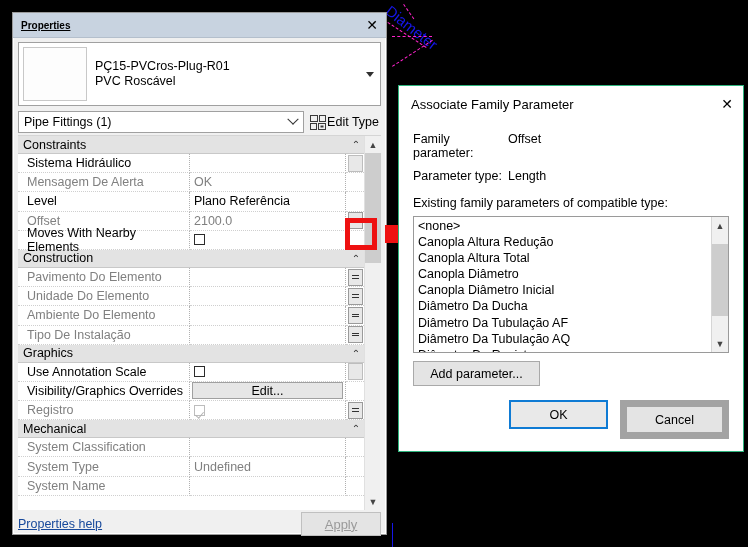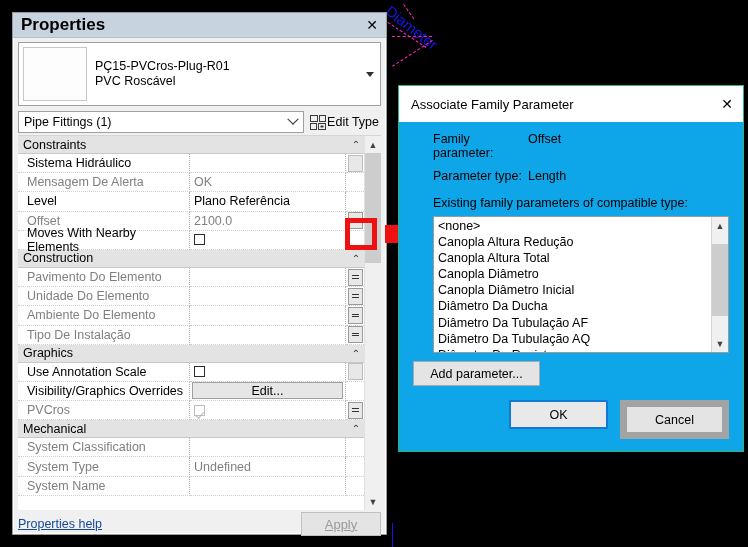--- a/index.html
+++ b/index.html
@@ -21,21 +21,21 @@
   #properties-palette{
     position:absolute;left:12px;top:12px;width:373px;height:521px;
     background:#f0f0f0;border:1px solid #9a9a9a;
     box-shadow:0 0 0 1px #ffffff inset;
     display:flex;flex-direction:column;
   }
   #properties-titlebar{
     height:24px;background:#c8d3e0;display:flex;align-items:center;
     padding:0 4px 0 8px;flex:0 0 auto;border-bottom:1px solid #b4bfcc;
   }
-  #properties-titlebar .ttl{font-weight:bold;font-size:17px;flex:1;}
+  #properties-titlebar .ttl{font-weight:bold;font-size:10px;flex:1;text-decoration:underline;}
   .win-close{
     width:20px;height:20px;display:flex;align-items:center;justify-content:center;
     font-size:14px;line-height:1;cursor:default;
   }
   #prop-body{flex:1;display:flex;flex-direction:column;padding:4px 5px 4px 5px;min-height:0;}
   
   #type-preview{
     display:flex;background:#ffffff;border:1px solid #a0a0a0;height:62px;align-items:stretch;
     flex:0 0 auto;
   }
@@ -111,29 +111,29 @@
   }
   
   #assoc-highlight{
     position:absolute;left:345px;top:218px;width:32px;height:32px;
     border:5px solid #ee1111;box-sizing:border-box;
   }
   #red-arrow{position:absolute;left:385px;top:215px;width:40px;height:38px;}
   
   #afp-dialog{
     position:absolute;left:398px;top:85px;width:346px;height:367px;
-    background:#0ea5e9;border:1px solid #2db47d;box-sizing:border-box;
+    background:#ffffff;border:1px solid #2db47d;box-sizing:border-box;
     display:flex;flex-direction:column;
   }
   #afp-titlebar{
     height:36px;background:#ffffff;display:flex;align-items:center;
     padding:0 6px 0 12px;flex:0 0 auto;
   }
   #afp-titlebar .ttl{flex:1;font-size:13px;}
-  #afp-body{flex:1;padding:10px 14px 0 14px;display:flex;flex-direction:column;min-height:0;margin-left:20px;}
+  #afp-body{flex:1;padding:10px 14px 0 14px;display:flex;flex-direction:column;min-height:0;}
   .afp-kv{display:flex;font-size:12.5px;margin-bottom:9px;}
   .afp-kv .k{width:95px;flex:0 0 95px;}
   #afp-listlabel{font-size:12.5px;margin:4px 0 6px 0;}
   #afp-listbox{
     flex:1;border:1px solid #9a9a9a;background:#fff;display:flex;min-height:0;
   }
   #afp-list{flex:1;overflow:hidden;padding:1px 0 0 1px;}
   .afp-item{height:16.1px;line-height:16.1px;font-size:12.5px;padding-left:3px;white-space:nowrap;}
   #afp-list-scroll{
     width:16px;flex:0 0 16px;background:#f0f0f0;border-left:1px solid #d5d5d5;
@@ -300,21 +300,21 @@
             </div>
           </div>
           <div class="p-row">
             <div class="p-name">Visibility/Graphics Overrides</div>
             <div class="p-val" style="padding-left: 2px;">
               <div class="edit-btn">Edit...</div>
             </div>
             <div class="p-assoc"></div>
           </div>
           <div class="p-row">
-            <div class="p-name dim">PVCros</div>
+            <div class="p-name dim">Registro</div>
             <div class="p-val dim">
               <span class="cbox ro"></span>
             </div>
             <div class="p-assoc">
               <div class="assoc-btn">
                 <i></i>
                 <i></i>
               </div>
             </div>
           </div>

